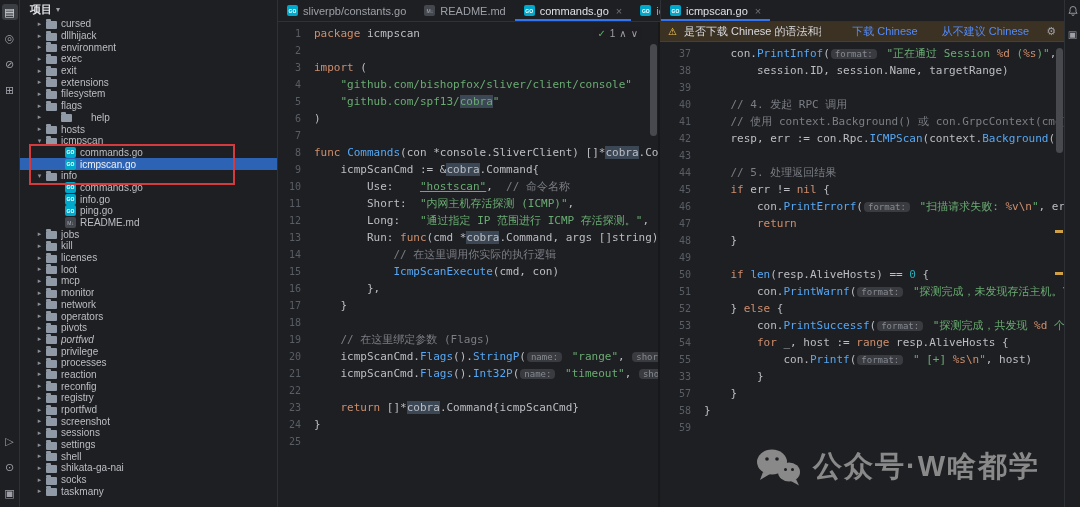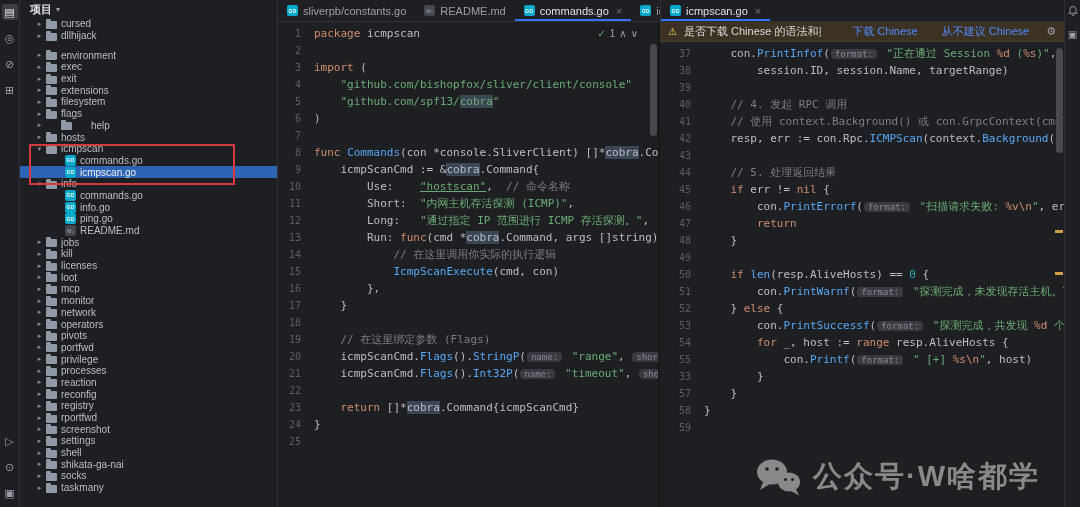--- a/index.html
+++ b/index.html
@@ -89,21 +89,21 @@
                  font-size:10px; color:#9da0a8; background:rgba(30,31,34,.85); padding:1px 4px; border-radius:3px; z-index:4; }
   .inspections .ok { color:#5fad65; font-weight:bold; }
 
   .vscroll { position:absolute; top:2px; right:1px; width:7px; bottom:2px; z-index:3; }
   .vscroll .thumb { position:absolute; top:20px; left:0; width:7px; height:92px; background:#47494e; border-radius:4px; }
   .pane-right .vscroll { top:22px; }
   .pane-right .vscroll .thumb { top:4px; height:105px; }
   .mark { position:absolute; right:0; width:8px; height:3px; background:#cfa144; }
   .mark.m1 { top:186px; } .mark.m2 { top:228px; }
 
-  .watermark { position:absolute; right:24px; bottom:10px; display:flex; align-items:center; gap:12px;
+  .watermark { position:absolute; right:24px; bottom:20px; display:flex; align-items:center; gap:12px;
                color:#8f8f8f; z-index:6; opacity:.95; }
   .watermark .wtext { font-size:29px; font-weight:bold; letter-spacing:2px;
                       font-family:"Liberation Sans","DejaVu Sans",sans-serif; }
 
   
   .right-strip { width:16px; flex:none; border-left:1px solid #2e3135; display:flex;
                  flex-direction:column; align-items:center; padding-top:5px; gap:12px; }
   .rsicon { color:#9da0a8; font-size:10px; cursor:pointer; line-height:12px; }
 </style>
 </head>
@@ -134,21 +134,21 @@
         <div class="trow" style="padding-left: 14px;">
           <span class="chev">▸</span>
           <span class="fico folder"></span>
           <span class="tlabel">cursed</span>
         </div>
         <div class="trow" style="padding-left: 14px;">
           <span class="chev">▸</span>
           <span class="fico folder"></span>
           <span class="tlabel">dllhijack</span>
         </div>
-        <div class="trow" style="padding-left: 14px; margin-top: 8px;">
+        <div class="trow" style="padding-left: 14px;">
           <span class="chev">▸</span>
           <span class="fico folder"></span>
           <span class="tlabel">environment</span>
         </div>
         <div class="trow" style="padding-left: 14px;">
           <span class="chev">▸</span>
           <span class="fico folder"></span>
           <span class="tlabel">exec</span>
         </div>
         <div class="trow" style="padding-left: 14px;">
@@ -259,21 +259,21 @@
         <div class="trow" style="padding-left: 14px;">
           <span class="chev">▸</span>
           <span class="fico folder"></span>
           <span class="tlabel">operators</span>
         </div>
         <div class="trow" style="padding-left: 14px;">
           <span class="chev">▸</span>
           <span class="fico folder"></span>
           <span class="tlabel">pivots</span>
         </div>
-        <div class="trow" style="padding-left: 14px;">
+        <div class="trow" style="padding-left: 14px; font-style: italic;">
           <span class="chev">▸</span>
           <span class="fico folder"></span>
           <span class="tlabel">portfwd</span>
         </div>
         <div class="trow" style="padding-left: 14px;">
           <span class="chev">▸</span>
           <span class="fico folder"></span>
           <span class="tlabel">privilege</span>
         </div>
         <div class="trow" style="padding-left: 14px;">
@@ -298,20 +298,25 @@
         </div>
         <div class="trow" style="padding-left: 14px;">
           <span class="chev">▸</span>
           <span class="fico folder"></span>
           <span class="tlabel">rportfwd</span>
         </div>
         <div class="trow" style="padding-left: 14px;">
           <span class="chev">▸</span>
           <span class="fico folder"></span>
           <span class="tlabel">screenshot</span>
+        </div>
+        <div class="trow" style="padding-left: 14px;">
+          <span class="chev">▸</span>
+          <span class="fico folder"></span>
+          <span class="tlabel">sessions</span>
         </div>
         <div class="trow" style="padding-left: 14px;">
           <span class="chev">▸</span>
           <span class="fico folder"></span>
           <span class="tlabel">settings</span>
         </div>
         <div class="trow" style="padding-left: 14px;">
           <span class="chev">▸</span>
           <span class="fico folder"></span>
           <span class="tlabel">shell</span>

